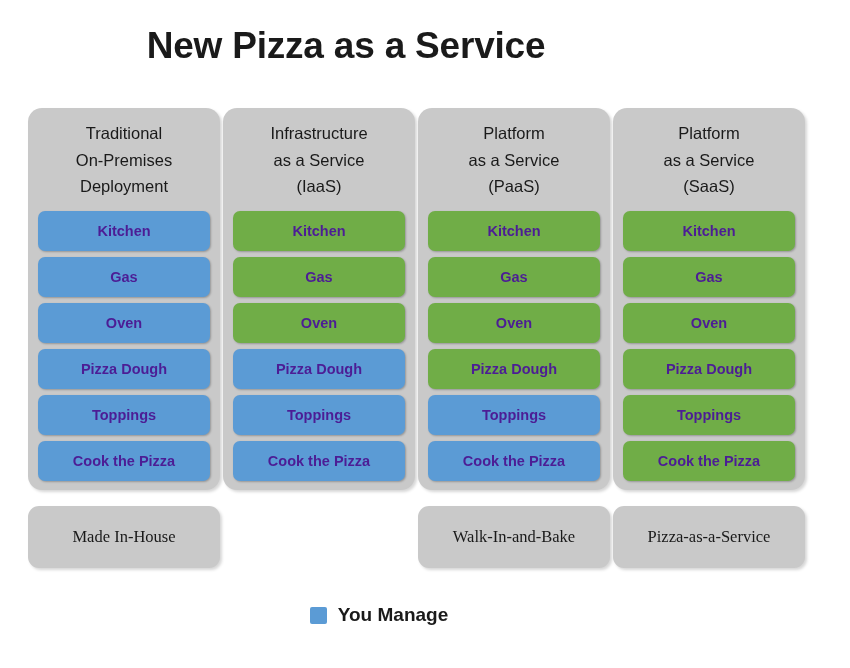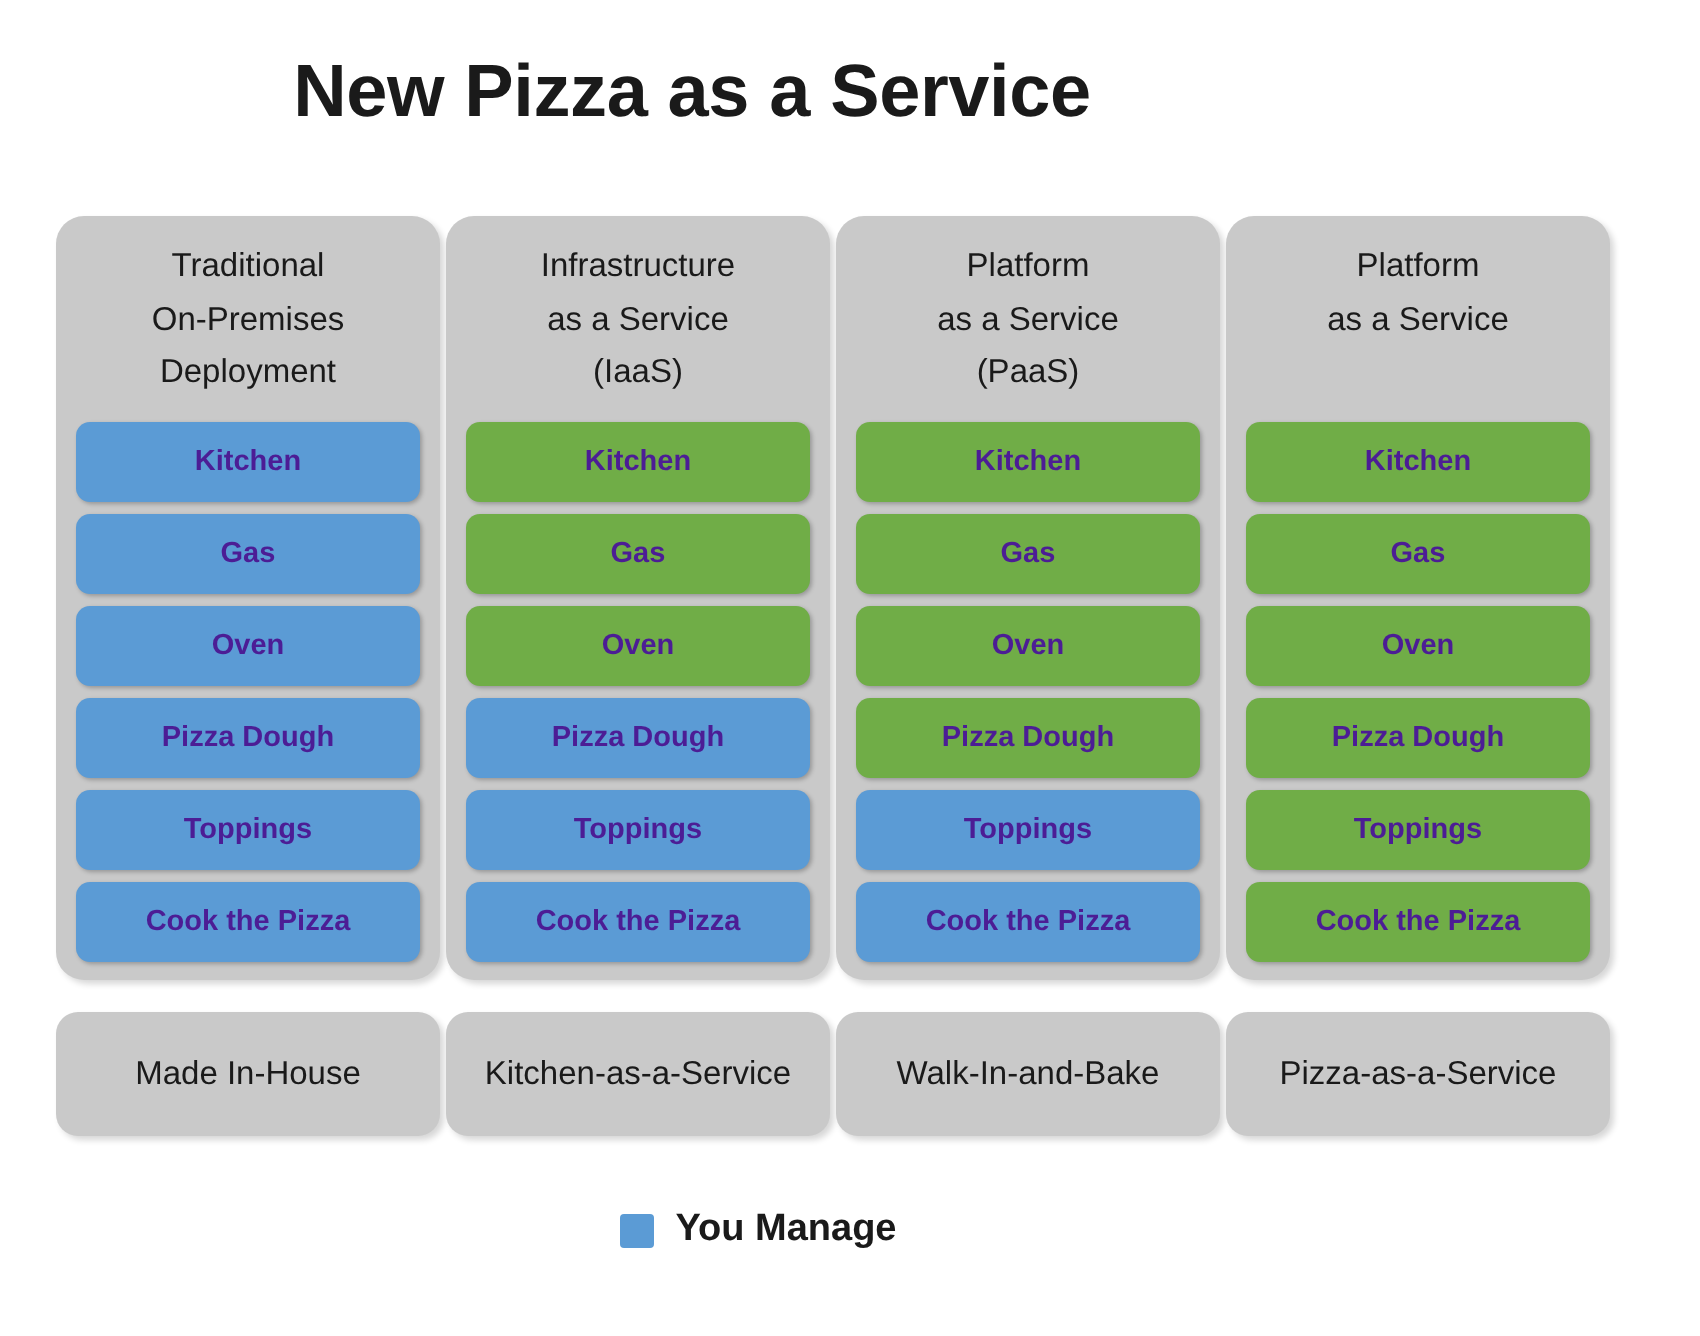--- a/index.html
+++ b/index.html
@@ -94,20 +94,21 @@
     border-radius: 11px;
     display: flex;
     align-items: center;
     justify-content: center;
     font-size: 16.5px;
     color: #1a1a1a;
     box-shadow: 2px 2px 3px rgba(0,0,0,0.16);
     box-sizing: border-box;
     text-align: center;
     padding: 0 6px;
+    font-family: Liberation Serif, serif;
   }
 
   
   .legend {
     position: absolute;
     top: 604px;
     left: 0;
     width: 758px;
     display: flex;
     justify-content: center;
@@ -167,21 +168,20 @@
       </div>
       <div class="rows">
         <div class="row manage-vendor">Kitchen</div>
         <div class="row manage-vendor">Gas</div>
         <div class="row manage-vendor">Oven</div>
         <div class="row manage-you">Pizza Dough</div>
         <div class="row manage-you">Toppings</div>
         <div class="row manage-you">Cook the Pizza</div>
       </div>
     </div>
-    <div class="footer-box">Kitchen-as-a-Service</div>
   </div>
 
   <div class="column">
     <div class="card">
       <div class="card-heading">
         <span class="hline">Platform</span>
         <span class="hline">as a Service</span>
         <span class="hline">(PaaS)</span>
       </div>
       <div class="rows">
@@ -194,20 +194,21 @@
       </div>
     </div>
     <div class="footer-box">Walk-In-and-Bake</div>
   </div>
 
   <div class="column">
     <div class="card">
       <div class="card-heading">
         <span class="hline">Platform</span>
         <span class="hline">as a Service</span>
+        <span class="hline">(SaaS)</span>
       </div>
       <div class="rows">
         <div class="row manage-vendor">Kitchen</div>
         <div class="row manage-vendor">Gas</div>
         <div class="row manage-vendor">Oven</div>
         <div class="row manage-vendor">Pizza Dough</div>
         <div class="row manage-vendor">Toppings</div>
         <div class="row manage-vendor">Cook the Pizza</div>
       </div>
     </div>

